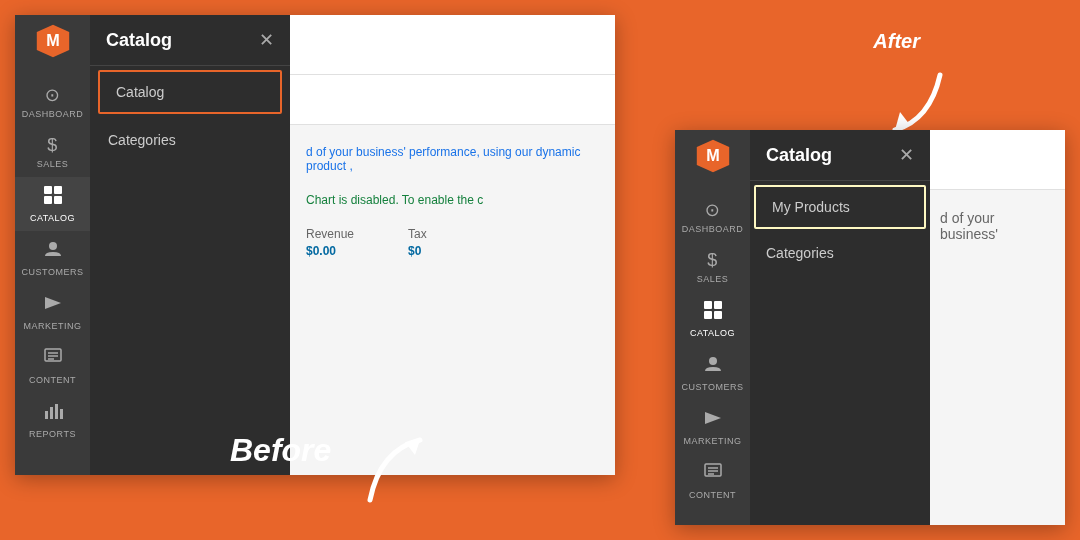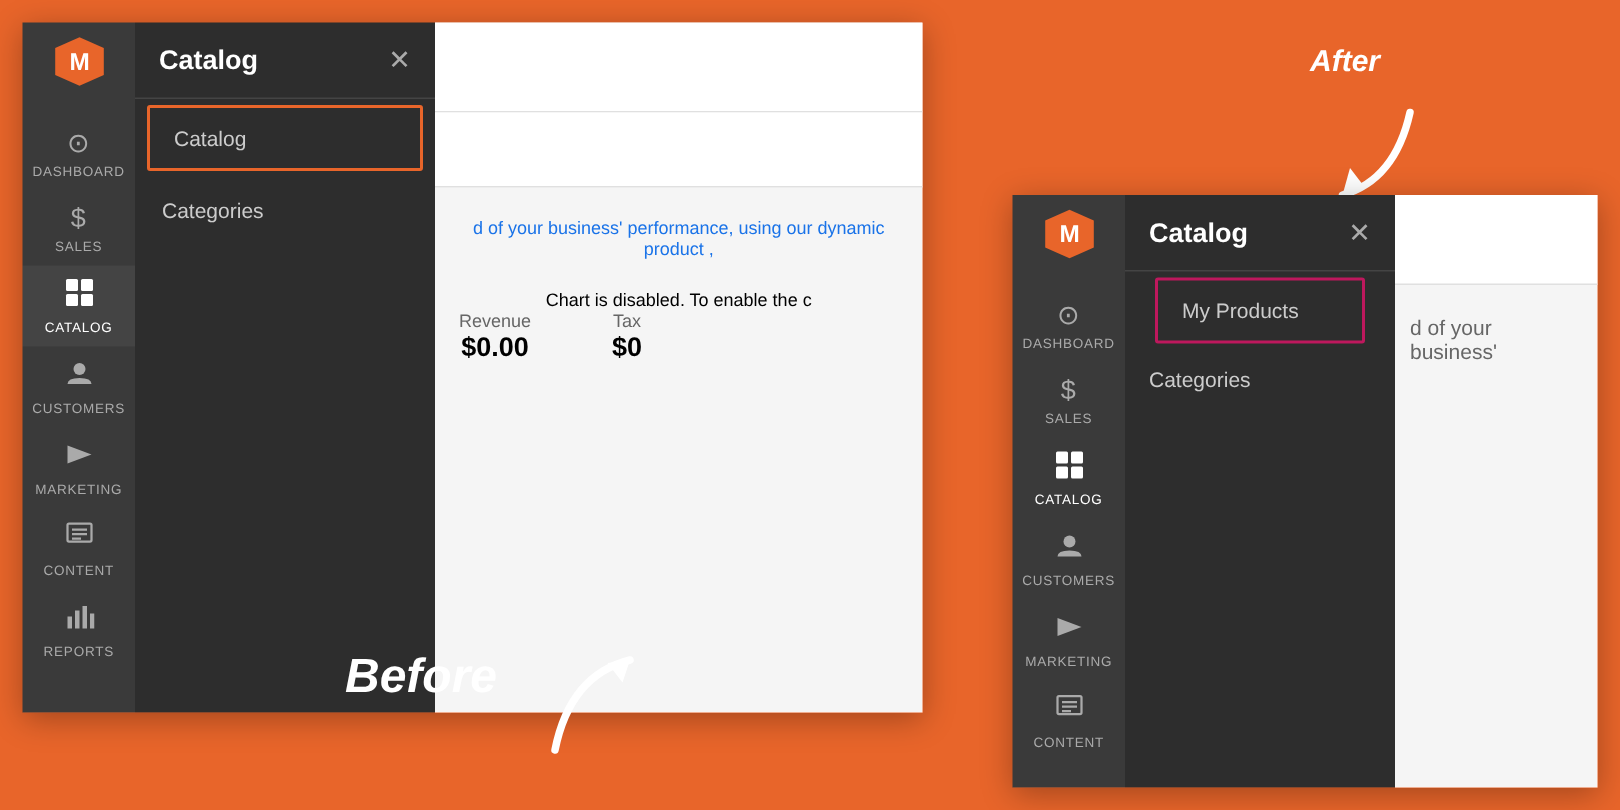--- a/index.html
+++ b/index.html
@@ -147,46 +147,46 @@
       background: white;
       border-bottom: 1px solid #e0e0e0;
     }
     .main-second-bar {
       height: 50px;
       background: white;
       border-bottom: 1px solid #e0e0e0;
     }
     .main-body {
       padding: 20px 16px;
-      text-align: center;
     }
     .main-text-line {
       font-size: 12px;
       color: #666;
       margin-bottom: 20px;
     }
     .main-text-line span {
       color: #1a73e8;
     }
     .chart-disabled {
       font-size: 12px;
-      color: #000000;
+      color: #15803d;
+      margin-bottom: 20px;
     }
     .revenue-row {
       display: flex;
       gap: 54px;
     }
     .revenue-item label {
       font-size: 12px;
       color: #666;
       display: block;
     }
     .revenue-item .amount {
-      font-size: 18px;
-      color: #000000;
+      font-size: 12px;
+      color: #0369a1;
       font-weight: 600;
     }
 
     
     .after-container {
       position: absolute;
       top: 130px;
       right: 15px;
       width: 390px;
       height: 395px;
@@ -248,23 +248,23 @@
       font-size: 18px;
       cursor: pointer;
     }
     .catalog-menu-item-after {
       padding: 12px 16px;
       color: #ccc;
       font-size: 14px;
       cursor: pointer;
     }
     .catalog-menu-item-after.selected {
-      border: 2px solid #be185d;
+      border: 2px solid #fef9c3;
       color: #ccc;
-      margin: 4px 20px;
+      margin: 4px 4px;
       border-radius: 2px;
     }
 
     .main-content-after {
       flex: 1;
       background: #f5f5f5;
       overflow: hidden;
     }
     .main-top-bar-after {
       height: 60px;

